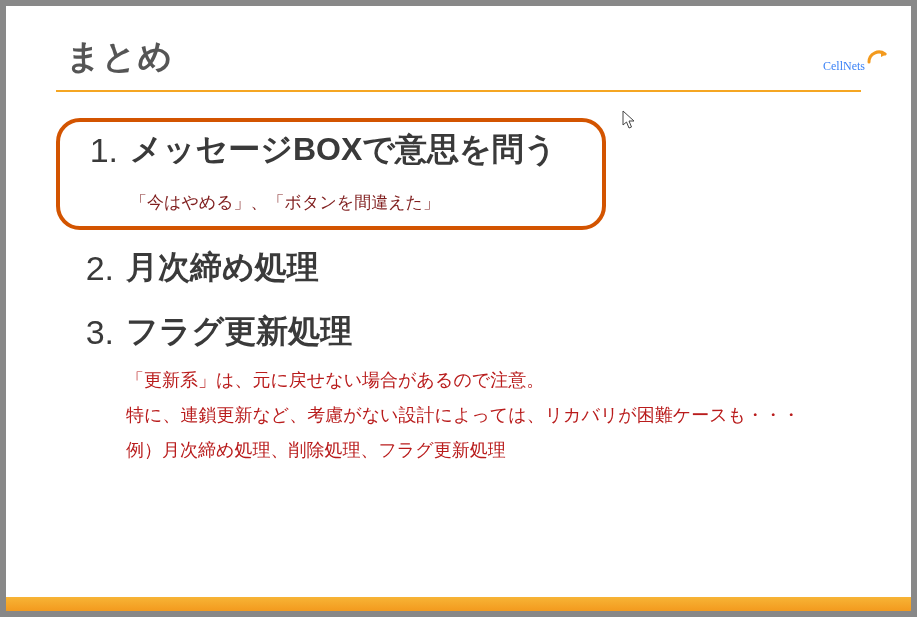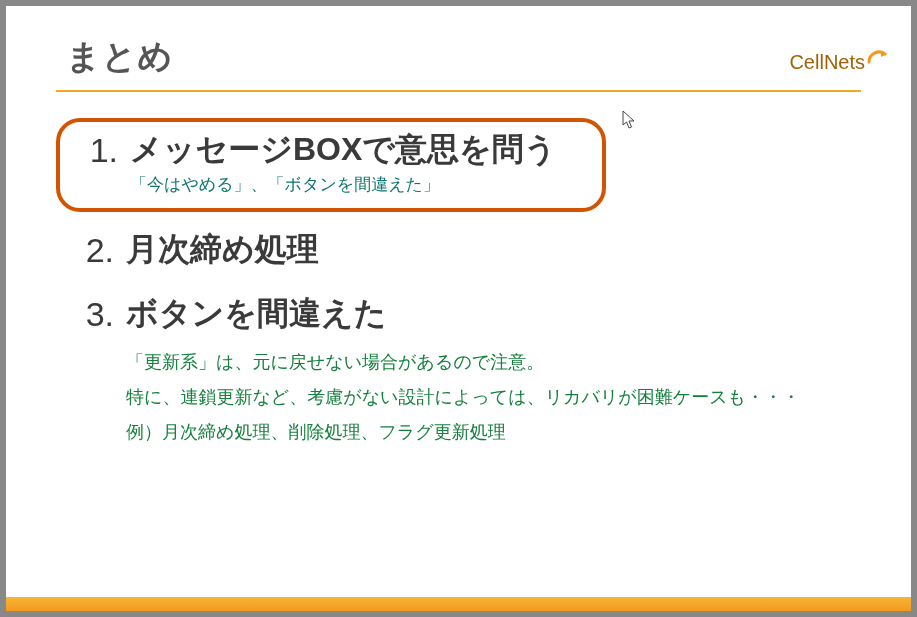--- a/index.html
+++ b/index.html
@@ -29,23 +29,23 @@
       letter-spacing: 1px;
     }
     .logo {
       position: absolute;
       right: 22px;
       top: 42px;
       display: flex;
       align-items: flex-end;
     }
     .logo-text {
-      color: #a16207;
-      font-size: 20px;
-      font-family: Liberation Sans, sans-serif;
+      color: #3b82f6;
+      font-size: 12px;
+      font-family: Liberation Serif, serif;
     }
     .logo-mark {
       margin-left: 2px;
       margin-bottom: 2px;
     }
     .hr {
       margin: 10px 50px 0 50px;
       height: 2px;
       background: #f5a623;
     }
@@ -78,26 +78,26 @@
       flex: 1;
     }
     .heading {
       font-size: 32px;
       color: #3a3a3a;
       line-height: 1.1;
       font-weight: 700;
     }
     .sub {
       font-size: 17px;
-      color: #0f766e;
-      margin-top: 6px;
+      color: #7f1d1d;
+      margin-top: 24px;
     }
     .detail {
       font-size: 18px;
-      color: #15803d;
+      color: #b91c1c;
       margin-top: 14px;
       line-height: 1.95;
     }
     .footer-bar {
       position: absolute;
       left: 0;
       right: 0;
       bottom: 0;
       height: 14px;
       background: linear-gradient(to bottom, #f7b436, #f39a1e);
@@ -140,21 +140,21 @@
     <div class="item">
       <div class="num">2.</div>
       <div class="body-col">
         <div class="heading">月次締め処理</div>
       </div>
     </div>
 
     <div class="item">
       <div class="num">3.</div>
       <div class="body-col">
-        <div class="heading">ボタンを間違えた</div>
+        <div class="heading">フラグ更新処理</div>
         <div class="detail">
           <div>「更新系」は、元に戻せない場合があるので注意。</div>
           <div>特に、連鎖更新など、考慮がない設計によっては、リカバリが困難ケースも・・・</div>
           <div>例）月次締め処理、削除処理、フラグ更新処理</div>
         </div>
       </div>
     </div>
 
   </div>
 

